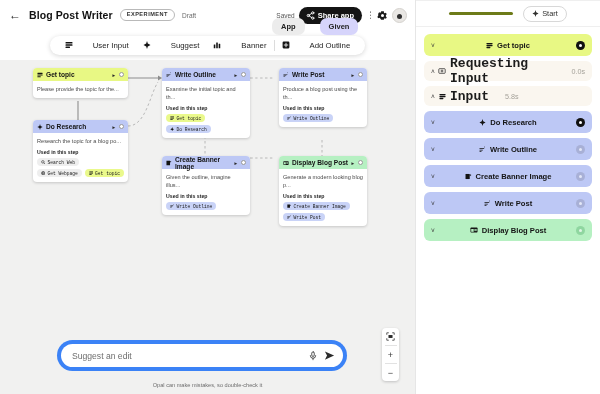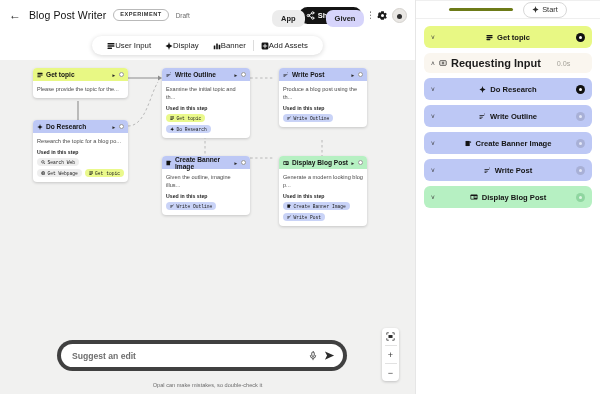--- a/index.html
+++ b/index.html
@@ -14,31 +14,31 @@
   
   .left { position: relative; width: 415px; height: 394px; background: #ffffff; }
 
   
   .header {
     height: 30px; display: flex; align-items: center;
     padding: 0 8px; gap: 7px; background: #fff;
   }
   .back-arrow { font-size: 12px; color: #2b2b2b; cursor: pointer; line-height: 1;
                 width: 14px; text-align: center; }
-  .app-title { font-size: 10.5px; font-weight: normal; color: #111; letter-spacing: .1px; }
+  .app-title { font-size: 10.5px; font-weight: bold; color: #111; letter-spacing: .1px; }
   .exp-badge {
     border: 1px solid #b9b9b9; border-radius: 9px; padding: 1px 6px 2px;
     font-size: 5.6px; letter-spacing: .5px; color: #333; font-weight: bold;
     text-transform: uppercase; line-height: 1.4;
   }
   .draft { font-size: 6.5px; color: #6b6b6b; }
   .seg {
     margin-left: auto; display: flex; align-items: center; gap: 4px;
   }
-  .seg-wrap { display:flex; gap:21px; position:absolute; left:272px; top:10px; }
+  .seg-wrap { display:flex; gap:15px; position:absolute; left:272px; top:18px; }
   .seg-btn {
     font-size: 7.5px; font-weight: bold; padding: 4px 9px; border-radius: 7px;
     color: #222; background: #ececec; cursor: pointer;
   }
   .seg-btn.active { background: #d6d4fb; }
   .saved { font-size: 6.5px; color: #555; }
   .share {
     background: #141414; color: #fff; border-radius: 11px; height: 17px;
     display: flex; align-items: center; gap: 3px; padding: 0 8px 0 7px;
     font-size: 7.5px; font-weight: bold; cursor: pointer;
@@ -56,21 +56,21 @@
                   position:relative; top:1px;}
 
   
   .toolbar-zone { height: 30px; display:flex; align-items:center; justify-content:center; }
   .toolbar {
     background: #fff; border-radius: 13px; height: 19px;
     box-shadow: 0 1px 5px rgba(0,0,0,.16);
     display: flex; align-items: center; padding: 0 8px;
   }
   .tb-item {
-    display: flex; align-items: flex-end; gap: 0;
+    display: flex; align-items: flex-start; gap: 20px;
     font-size: 7.8px; color: #1d1d1d; padding: 0 7px; cursor: pointer;
     white-space: nowrap;
   }
   .tb-div { width: 1px; height: 11px; background: #dcdcdc; }
 
   
   .canvas {
     position: absolute; left: 0; top: 60px; width: 415px; height: 334px;
     background: #f1f1f0;
   }
@@ -105,22 +105,22 @@
   .chip.yellow { background: #eaf98c; }
   .chip.blue { background: #c9d3f7; }
 
   .h-yellow { background: #e8f884; }
   .h-blue   { background: #bdc8f5; }
   .h-green  { background: #b6f0c2; }
 
   
   .prompt-wrap {
     position: absolute; left: 57px; top: 340px; width: 290px; height: 31px;
-    background: #404040; border-radius: 16px;
-    display: flex; align-items: flex-end; padding: 4px; font-weight: bold;
+    background: #3b82f6; border-radius: 16px;
+    display: flex; align-items: flex-end; padding: 4px;
   }
   .prompt {
     flex: 1; height: 23px; background: #fff; border-radius: 12px;
     display: flex; align-items: center; padding: 0 8px 0 11px; gap: 6px;
   }
   .prompt .ph { flex: 1; font-size: 8.6px; color: #6e6e6e; }
   .mic, .send { cursor: pointer; display: flex; }
   .disclaimer {
     position: absolute; left: 0; top: 382px; width: 415px; text-align: center;
     font-size: 5.6px; color: #6d6d6d;
@@ -141,21 +141,21 @@
     width: 185px; height: 394px; background: #fff;
     border-left: 1px solid #e6e6e6; display: flex; flex-direction: column;
   }
   .tabs { height: 31px; display: flex; align-items: center; justify-content: space-around;
           padding: 0 6px; }
   .tab { font-size: 7.6px; font-weight: bold; color: #3a3a3a; padding: 3px 7px;
          border-radius: 9px; cursor: pointer; }
   .tab.active { background: #efe9dc; color: #1f1f1f; }
   .tab.dim { color: #b4b0a8; }
   .runbar {
-    height: 19px; border-top: 1px solid #efefef; border-bottom: 1px solid #efefef;
+    height: 27px; border-top: 1px solid #efefef; border-bottom: 1px solid #efefef;
     display: flex; align-items: center; justify-content: center; gap: 10px;
     padding: 0 8px;
   }
   .progress { width: 64px; height: 2.4px; border-radius: 2px; background: #6d7b18; }
   .start {
     display: flex; align-items: center; gap: 3px; border: 1px solid #d8d8d8;
     border-radius: 10px; padding: 2.5px 8px; font-size: 7.4px; color: #30302e;
     cursor: pointer; background:#fff;
   }
   .console { flex: 1; padding: 7px 8px; display: flex; flex-direction: column; gap: 5px;
@@ -177,21 +177,21 @@
   .dot-off { width: 9px; height: 9px; border-radius: 50%; background: #a8b0d6;
              display:flex;align-items:center;justify-content:center; }
   .dot-off i { width:3px;height:3px;border-radius:50%;background:#e3e7f7;display:block; }
   .dot-off.g { background:#8fd6a0; }
   .dot-off.g i { background:#dff5e4; }
   .r-yellow { background: #e8f884; }
   .r-blue { background: #bdc8f5; }
   .r-green { background: #b6f0c2; }
   .r-cream { background: #faf6ef; }
   .sub-row { height: 20px; }
-  .sub-row .lbl2 { font-size: 11px; font-weight: bold; color: #1c1c1c; }
+  .sub-row .lbl2 { font-size: 13px; font-weight: bold; color: #1c1c1c; font-family: Liberation Mono, monospace; }
   .sub-row .time { font-size: 7.2px; color: #a5a29a; margin-left: 12px; }
   .sub-left { display: flex; align-items: center; gap: 4px; }
   .out-label { font-size: 6.6px; color: #55534e; margin-top: 1px; }
   .out-box {
     position: relative; border: 1px solid #dedcd7; border-radius: 5px;
     padding: 5px 7px; font-size: 7.6px; color: #1b1b1b; background: #fff;
   }
   .cursor-arrow { position: absolute; right: 10px; top: 6px; }
   svg { display: block; }
 </style>
@@ -250,41 +250,41 @@
             </svg>
           </span>
           <span>User Input</span>
         </div>
         <div class="tb-item">
           <span>
             <svg width="8" height="8" viewBox="0 0 16 16" fill="#141414">
               <path d="M8 0l1.6 5.1L15 8l-5.4 2.9L8 16l-1.6-5.1L1 8l5.4-2.9z"></path>
             </svg>
           </span>
-          <span>Display</span>
+          <span>Suggest</span>
         </div>
         <div class="tb-item">
           <span>
             <svg width="8" height="8" viewBox="0 0 16 16" fill="#141414">
               <rect x="1.5" y="7" width="3.2" height="7.5" rx=".6"></rect>
               <rect x="6.4" y="3" width="3.2" height="11.5" rx=".6"></rect>
               <rect x="11.3" y="5.5" width="3.2" height="9" rx=".6"></rect>
             </svg>
           </span>
           <span>Banner</span>
         </div>
         <div class="tb-div"></div>
         <div class="tb-item">
           <span>
             <svg width="8" height="8" viewBox="0 0 16 16" fill="none">
               <rect x="1.2" y="1.2" width="13.6" height="13.6" rx="2.2" fill="#141414"></rect>
               <path d="M8 4.4v7.2M4.4 8h7.2" stroke="#fff" stroke-width="1.7" stroke-linecap="round"></path>
             </svg>
           </span>
-          <span>Add Assets</span>
+          <span>Add Outline</span>
         </div>
       </div>
     </div>
 
     <div class="canvas">
 
       <svg class="canvas-svg" width="415" height="334">
 
         <line x1="125" y1="18" x2="158" y2="18" stroke="#8d8d8d" stroke-width="1.1"></line>
         <polygon points="158,15.5 162,18 158,20.5" fill="#8d8d8d"></polygon>
@@ -606,20 +606,34 @@
             <svg width="8" height="8" viewBox="0 0 16 16" fill="none" stroke="#1c1c1c" stroke-width="1.4">
               <rect x="1.6" y="3.4" width="12.8" height="9.2" rx="1.4"></rect>
               <path d="M8 6v4M6 8h4" stroke-linecap="round"></path>
             </svg>
           </span>
           <span class="lbl2">Requesting Input</span>
           <span class="time">0.0s</span>
         </span>
       </div>
 
+      <div class="row r-cream sub-row">
+        <span class="chev">˄</span>
+        <span class="sub-left">
+          <span>
+            <svg width="7" height="7" viewBox="0 0 16 16" fill="#141414">
+              <rect x="1" y="2" width="14" height="3" rx="1"></rect>
+                <rect x="1" y="6.5" width="14" height="3" rx="1"></rect>
+              <rect x="1" y="11" width="9" height="3" rx="1"></rect>
+            </svg>
+          </span>
+          <span class="lbl2">Input</span>
+          <span class="time">5.8s</span>
+        </span>
+      </div>
 
 
       <div class="row r-blue">
         <span class="chev">˅</span>
         <span class="mid">
           <span>
             <svg width="7" height="7" viewBox="0 0 16 16" fill="#141414">
               <path d="M8 0l1.6 5.1L15 8l-5.4 2.9L8 16l-1.6-5.1L1 8l5.4-2.9z"></path>
             </svg>
           </span>

